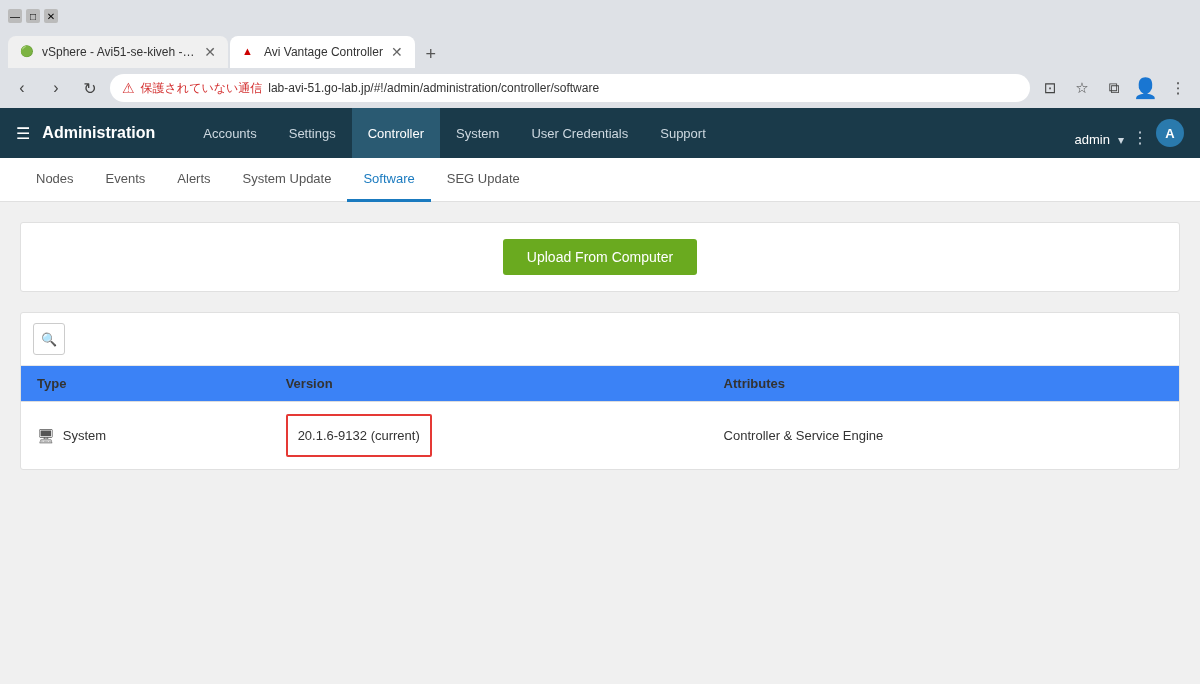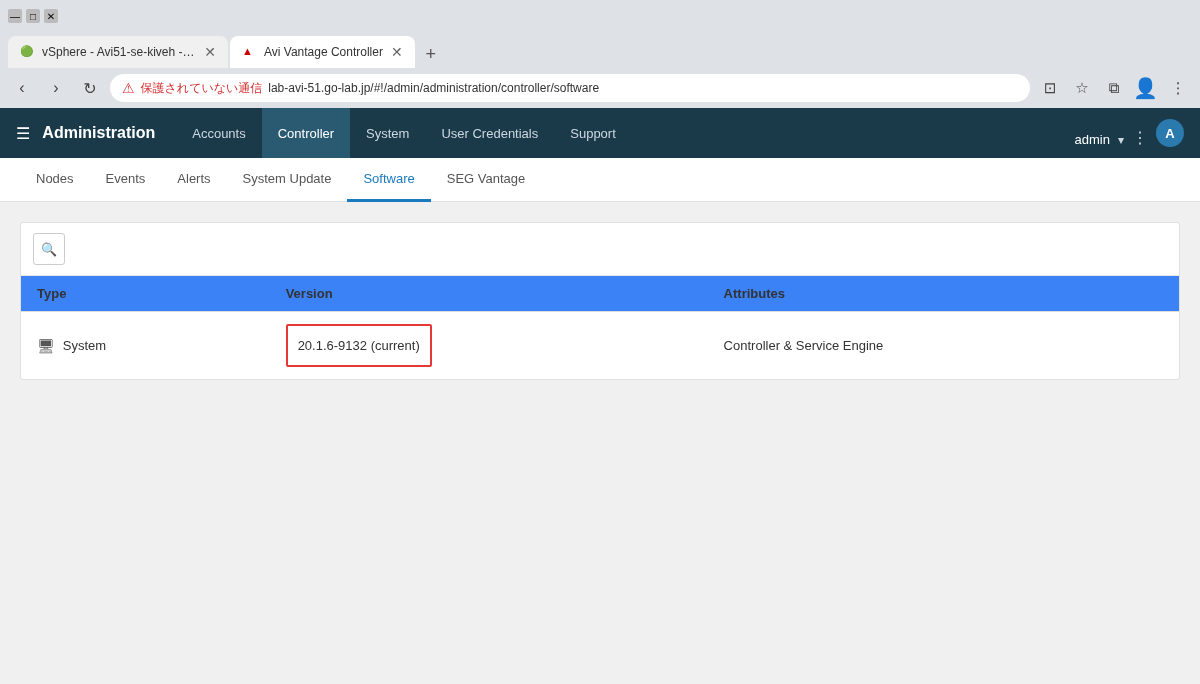--- a/index.html
+++ b/index.html
@@ -32,21 +32,21 @@
     .address-url { color: #333; }
     .toolbar-icons { display: flex; align-items: center; gap: 4px; }
     .toolbar-icon { width: 28px; height: 28px; display: flex; align-items: center; justify-content: center; font-size: 15px; color: #444; cursor: pointer; border-radius: 50%; }
 
     
     .app-content { flex: 1; display: flex; flex-direction: column; background: #f5f5f5; overflow: hidden; }
 
     
     .app-navbar { height: 50px; background: #1a3a4a; display: flex; align-items: center; padding: 0 16px; gap: 0; }
     .nav-menu-icon { color: #fff; font-size: 16px; margin-right: 12px; cursor: pointer; }
-    .nav-brand { color: #fff; font-size: 16px; font-weight: 600; margin-right: 21px; }
+    .nav-brand { color: #fff; font-size: 16px; font-weight: 600; margin-right: 32px; }
     .nav-items { display: flex; align-items: center; flex: 1; }
     .nav-item { color: #cdd8e0; font-size: 13px; padding: 0 16px; height: 52px; display: flex; align-items: center; cursor: pointer; }
     .nav-item.active { background: #2a5a72; color: #fff; }
     .nav-right { display: flex; align-items: flex-end; gap: 8px; margin-left: auto; }
     .nav-user { color: #fff; font-size: 13px; }
     .nav-user-arrow { color: #cdd8e0; font-size: 12px; }
     .nav-dots { color: #cdd8e0; font-size: 16px; cursor: pointer; }
     .nav-logo { width: 28px; height: 28px; border-radius: 50%; background: #2a7aad; display: flex; align-items: center; justify-content: center; color: #fff; font-size: 13px; font-weight: bold; }
 
     
@@ -122,44 +122,48 @@
     </div>
   </div>
 
   <div class="app-content">
 
     <nav class="app-navbar">
       <span class="nav-menu-icon">☰</span>
       <span class="nav-brand">Administration</span>
       <div class="nav-items">
         <div class="nav-item">Accounts</div>
+        <div class="nav-item">Settings</div>
         <div class="nav-item active">Controller</div>
         <div class="nav-item">System</div>
         <div class="nav-item">User Credentials</div>
         <div class="nav-item">Support</div>
       </div>
       <div class="nav-right">
         <span class="nav-user">admin</span>
         <span class="nav-user-arrow">▾</span>
         <span class="nav-dots">⋮</span>
         <div class="nav-logo">A</div>
       </div>
     </nav>
 
     <nav class="sub-navbar">
       <div class="sub-nav-item">Nodes</div>
       <div class="sub-nav-item">Events</div>
       <div class="sub-nav-item">Alerts</div>
       <div class="sub-nav-item">System Update</div>
       <div class="sub-nav-item active">Software</div>
-      <div class="sub-nav-item">SEG Vantage</div>
+      <div class="sub-nav-item">SEG Update</div>
     </nav>
 
     <div class="main-content">
 
+      <div class="upload-card">
+        <button class="upload-btn">Upload From Computer</button>
+      </div>
 
       <div class="table-section">
         <div class="table-toolbar">
           <div class="search-box">
             <span>🔍</span>
           </div>
         </div>
         <table class="data-table">
           <thead>
             <tr>

